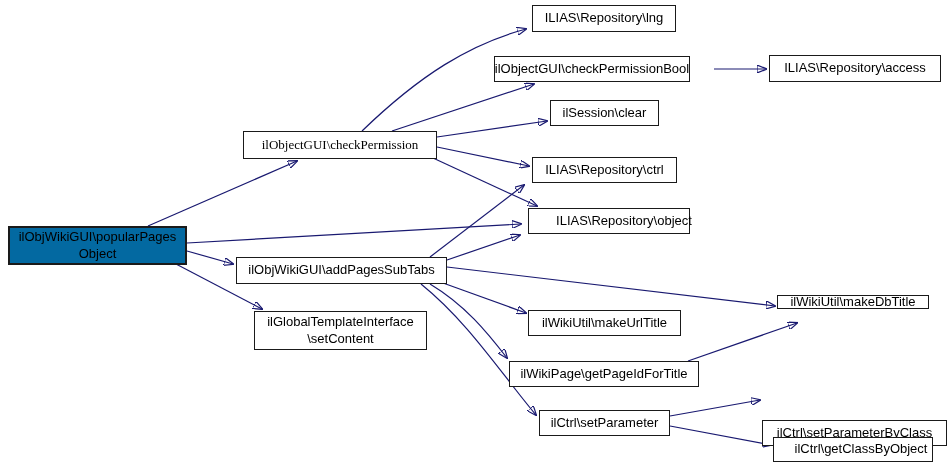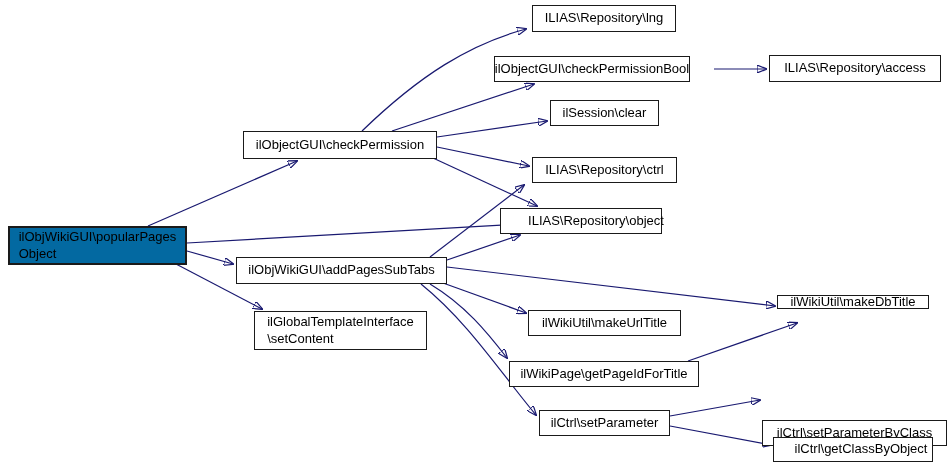--- a/index.html
+++ b/index.html
@@ -25,21 +25,21 @@
     position: absolute;
     box-sizing: border-box;
     background: #ffffff;
     border: 1px solid #1a1a1a;
     color: #000000;
     font-size: 13px;
     line-height: 1.25;
     display: flex;
     align-items: center;
     justify-content: center;
-    text-align: left;
+    text-align: center;
     white-space: pre-line;
     cursor: pointer;
   }
   .node.root {
     background: #0369a1;
     border-width: 2px;
   }
 </style>
 </head>
 <body>
@@ -69,33 +69,33 @@
     <path d="M430,284 C465,305 487,332 507,358" marker-end="url(#arrow)"></path>
     <path d="M421,284 C468,322 500,372 536,415" marker-end="url(#arrow)"></path>
     <path d="M688,361 L797,323" marker-end="url(#arrow)"></path>
     <path d="M670,416 L760,400" marker-end="url(#arrow)"></path>
     <path d="M670,426 L771,445" marker-end="url(#arrow)"></path>
   </svg>
 
   <div class="node root" style="left:8px; top:226px; width:179px; height:39px;">ilObjWikiGUI\popularPages
 Object</div>
 
-  <div class="node" style="left:243px; top:131px; width:194px; height:28px;">ilObjectGUI\checkPermission</div>
+  <div class="node" style="left:243px; top:131px; width:194px; height:28px;font-family:Liberation Serif, serif;">ilObjectGUI\checkPermission</div>
 
   <div class="node" style="left:532px; top:5px; width:144px; height:27px;">ILIAS\Repository\lng</div>
 
   <div class="node" style="left:494px; top:56px; width:196px; height:26px;">ilObjectGUI\checkPermissionBool</div>
 
   <div class="node" style="left:769px; top:55px; width:172px; height:27px;">ILIAS\Repository\access</div>
 
   <div class="node" style="left:550px; top:100px; width:109px; height:26px;">ilSession\clear</div>
 
   <div class="node" style="left:532px; top:157px; width:145px; height:26px;">ILIAS\Repository\ctrl</div>
 
-  <div class="node" style="left:500px; top:208px; width:162px; height:26px;padding-left:30px;">ILIAS\Repository\object</div>
+  <div class="node" style="left:528px; top:208px; width:162px; height:26px;padding-left:30px;">ILIAS\Repository\object</div>
 
   <div class="node" style="left:236px; top:257px; width:211px; height:27px;">ilObjWikiGUI\addPagesSubTabs</div>
 
   <div class="node" style="left:254px; top:311px; width:173px; height:39px;">ilGlobalTemplateInterface
 \setContent</div>
 
   <div class="node" style="left:528px; top:310px; width:153px; height:26px;">ilWikiUtil\makeUrlTitle</div>
 
   <div class="node" style="left:509px; top:361px; width:190px; height:26px;">ilWikiPage\getPageIdForTitle</div>
 

